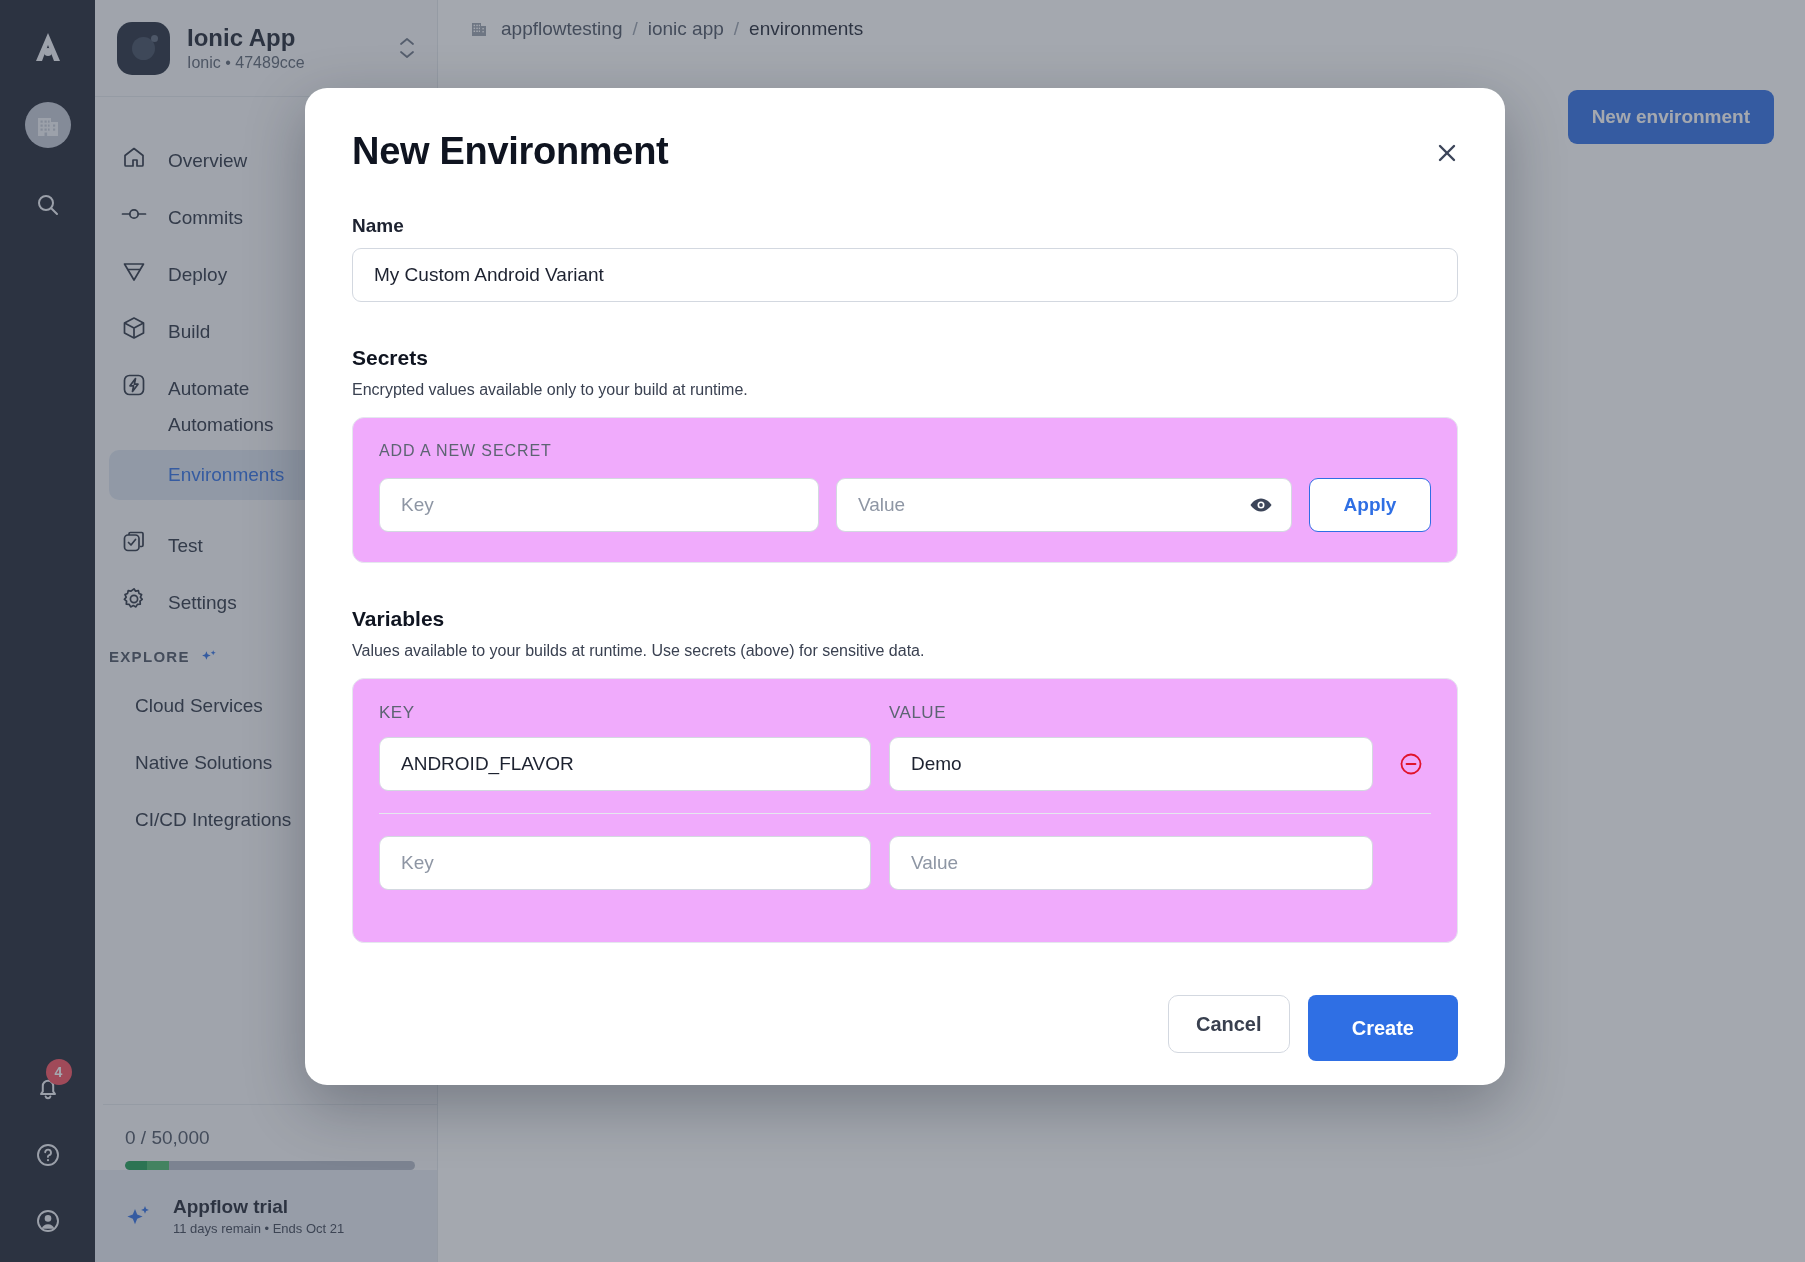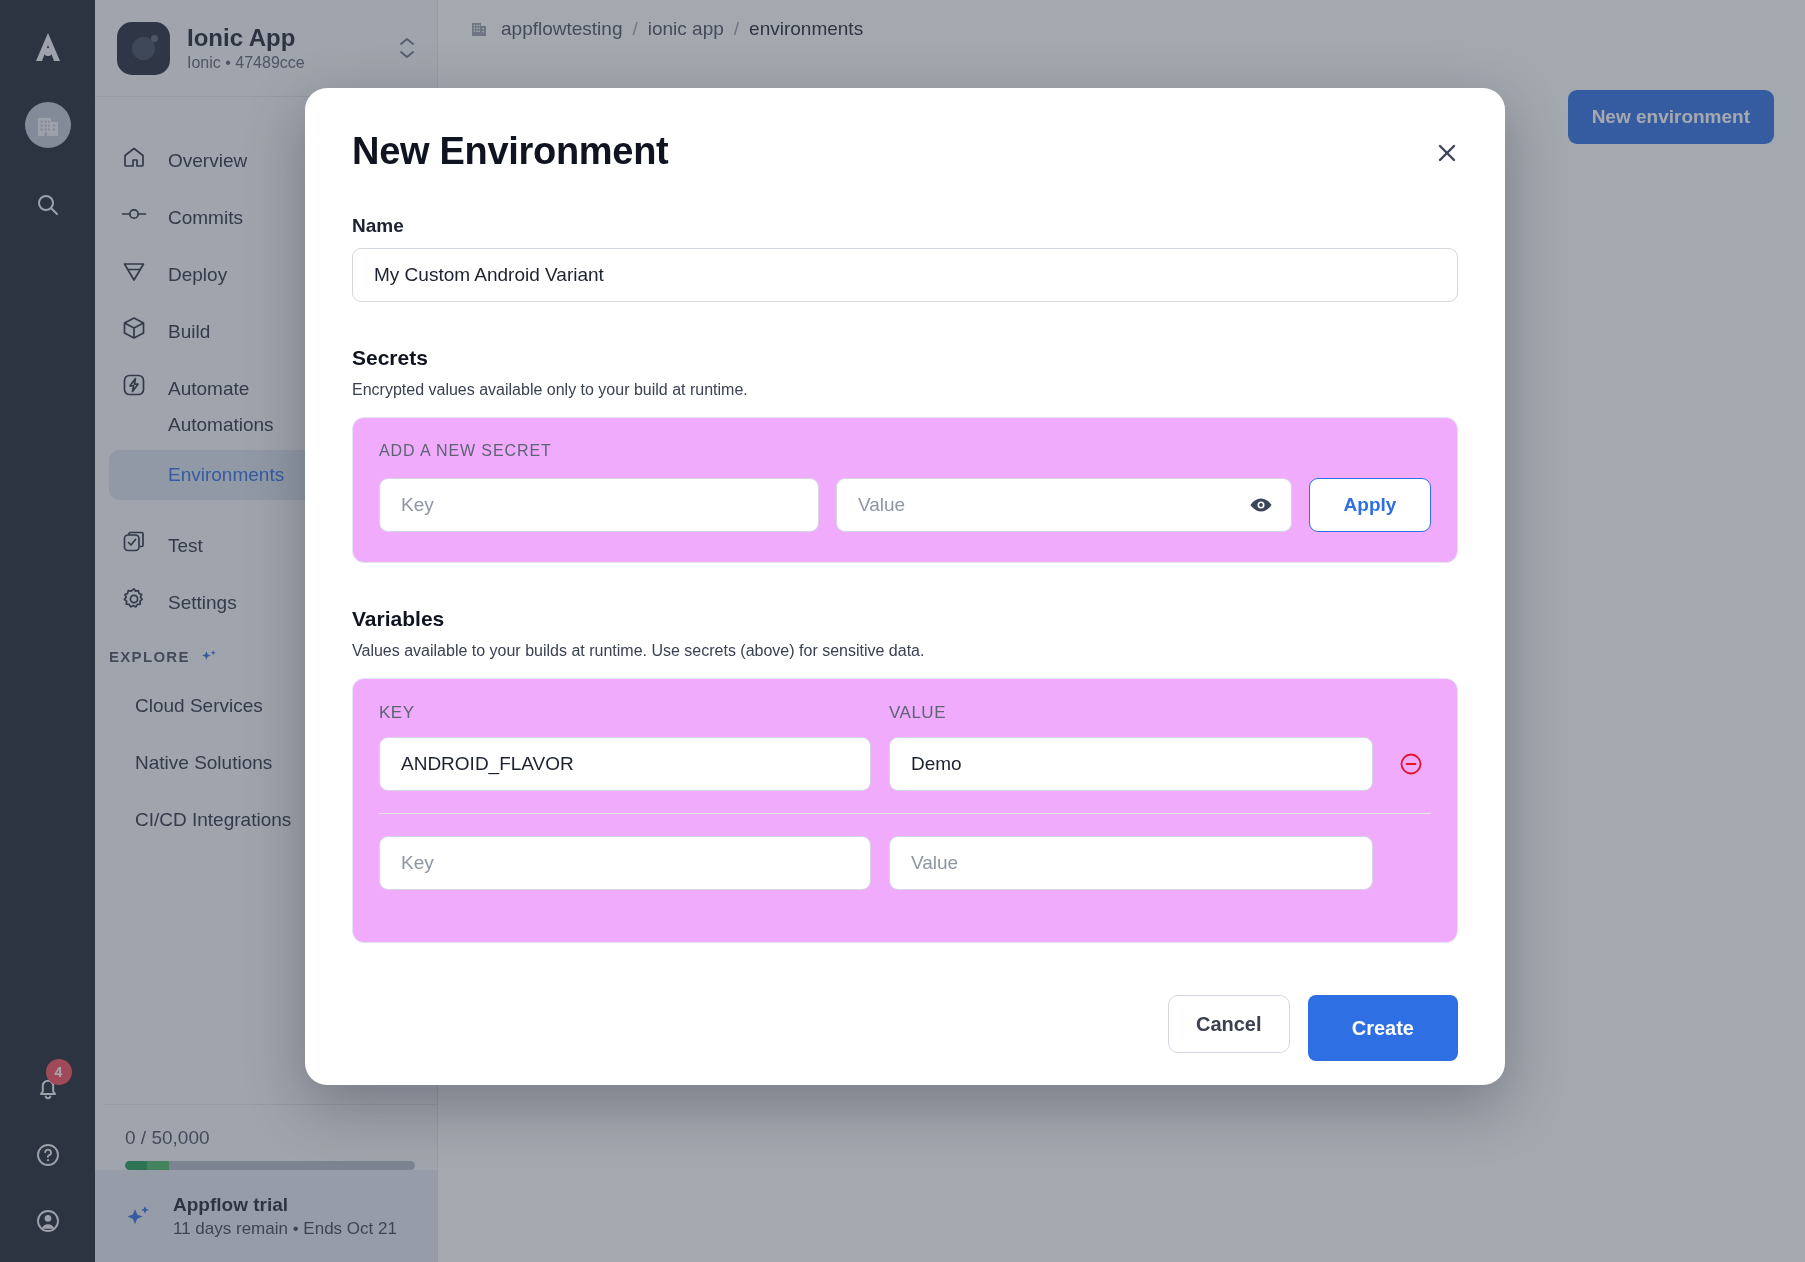--- a/index.html
+++ b/index.html
@@ -186,21 +186,21 @@
     height: 92px;
     background: #e6eaf1;
     display: flex; align-items: center;
     padding-left: 24px;
     cursor: pointer;
   }
   .trial-ico { flex: 0 0 40px; display:flex; align-items:center; justify-content:center;}
   .trial-txt { margin-left: 14px; }
   .trial-title { font-size: 19px; font-weight: bold; color: #1d2230; }
   .trial-sub { font-size: 17px; color: #3d4characters; }
-  .trial-sub { font-size: 17px; color: #3d4454; margin-top: 3px; }
+  .trial-sub { font-size: 13px; color: #3d4454; margin-top: 3px; }
 
   
   .main {
     flex: 1 1 auto;
     height: 1262px;
     background: #ffffff;
     position: relative;
   }
   .breadcrumb {
     display: flex; align-items: center;

